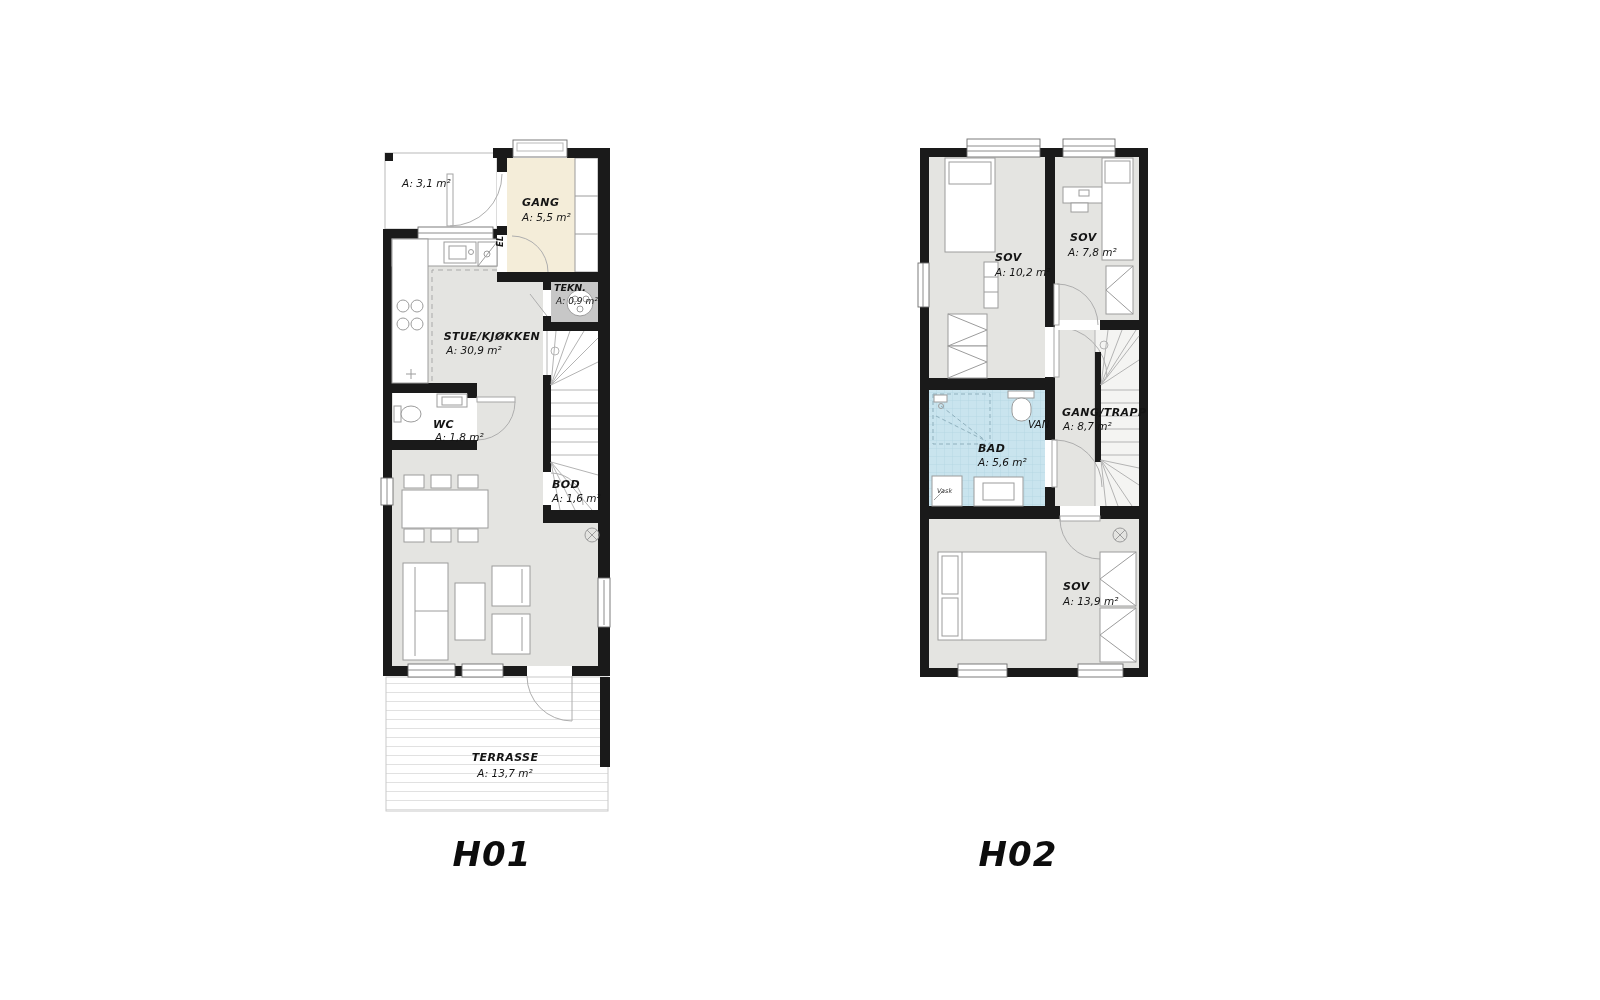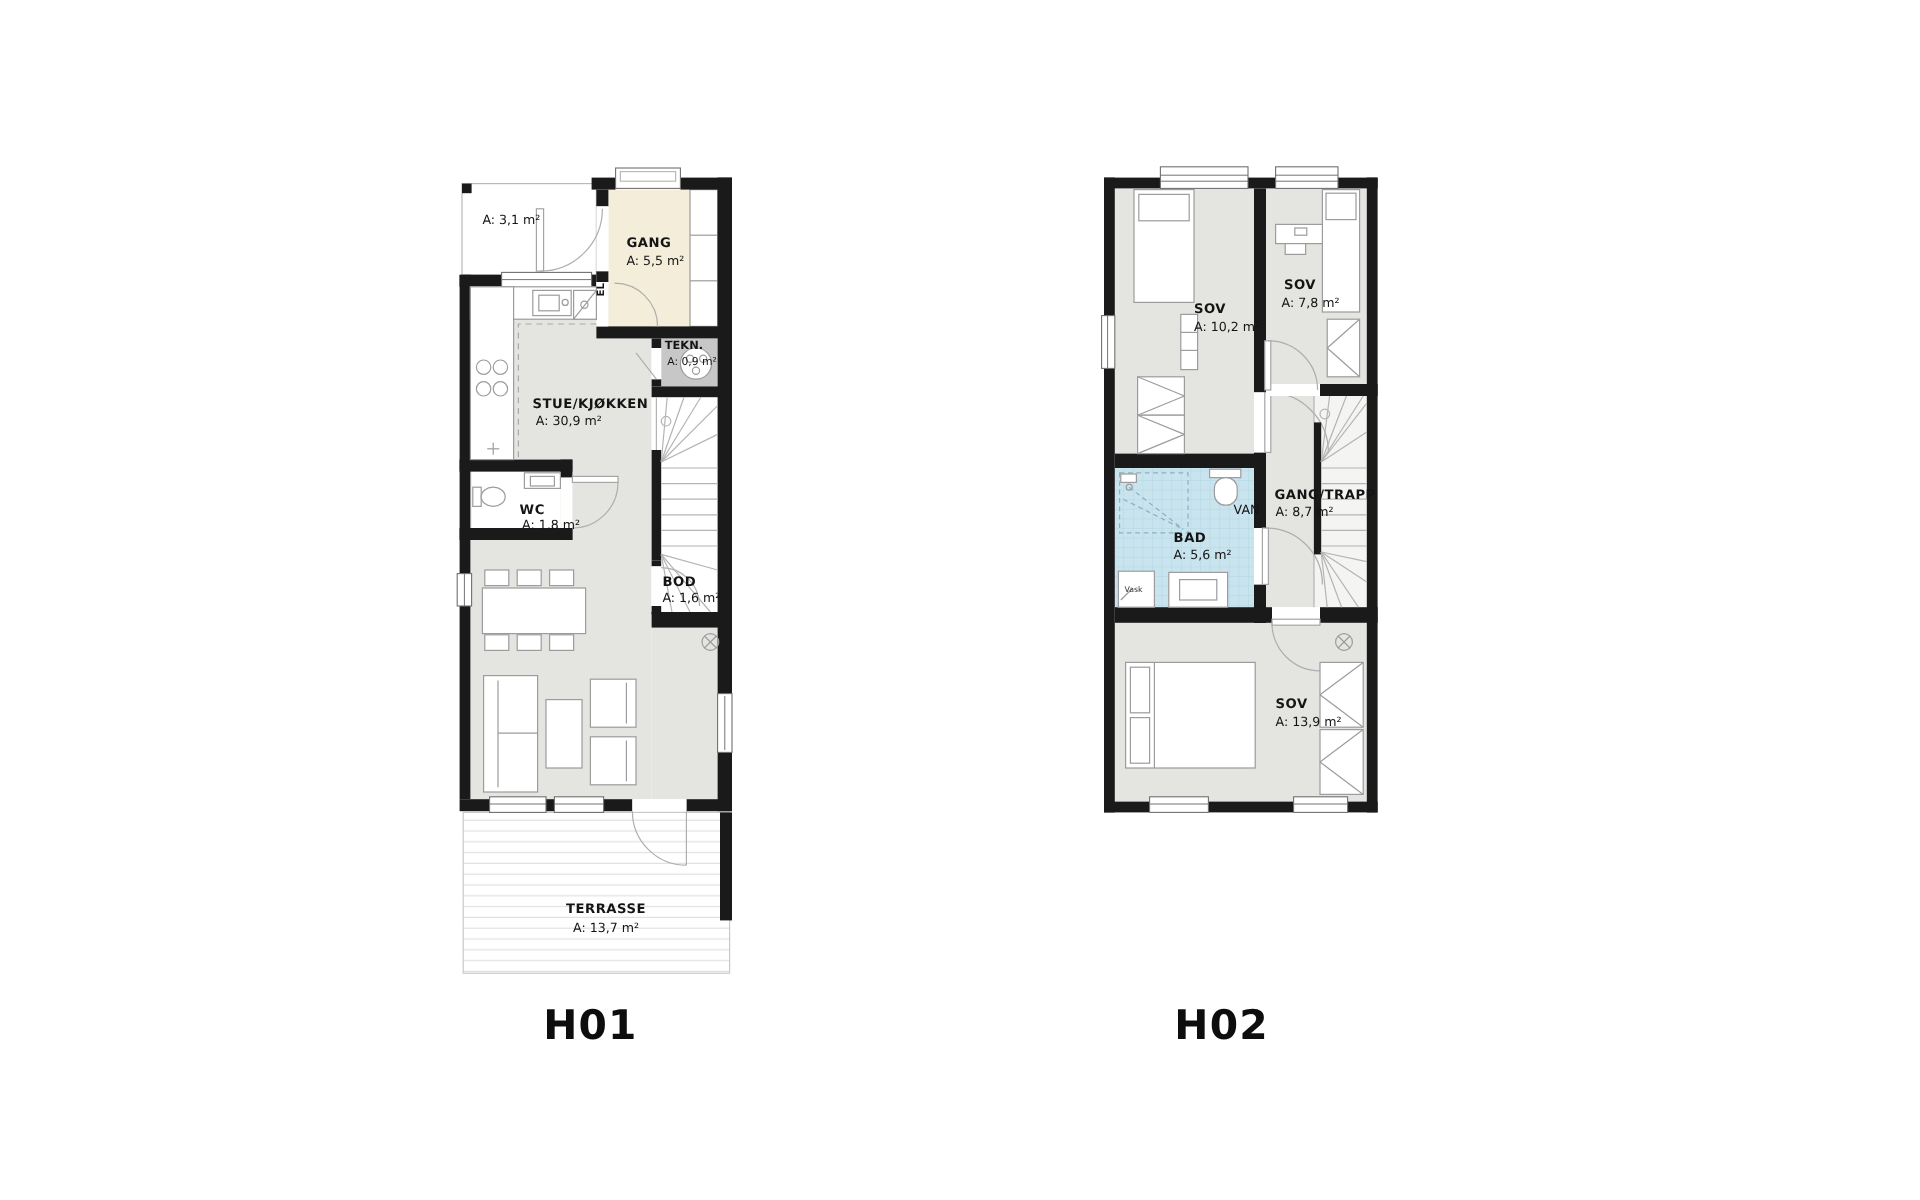--- a/index.html
+++ b/index.html
@@ -1,16 +1,16 @@
 <!DOCTYPE html>
 <html><head>
 <meta charset="utf-8">
 <style>
   html,body{margin:0;padding:0;background:#ffffff;}
-  #canvas{position:relative;width:1340px;height:1000px;background:#ffffff;overflow:hidden;}
+  #canvas{position:relative;width:1340px;height:1000px;background:#ffffff;overflow:hidden;font-style:italic;}
   svg{position:absolute;left:0;top:0;}
   .wall{fill:#1a1a1a;}
   .room-name{font-family:"DejaVu Sans",sans-serif;font-weight:bold;font-size:11px;fill:#141414;letter-spacing:.4px;}
   .room-area{font-family:"DejaVu Sans",sans-serif;font-size:10.5px;fill:#141414;}
   .room-name-sm{font-family:"DejaVu Sans",sans-serif;font-weight:bold;font-size:9.5px;fill:#141414;}
   .room-area-sm{font-family:"DejaVu Sans",sans-serif;font-size:9px;fill:#141414;}
   .tiny-label{font-family:"DejaVu Sans",sans-serif;font-size:6.5px;fill:#333;}
   .el-label{font-family:"DejaVu Sans",sans-serif;font-weight:bold;font-size:8.5px;fill:#141414;}
   .van-label{font-family:"DejaVu Sans",sans-serif;font-size:10.5px;fill:#141414;}
   .plan-title{font-family:"DejaVu Sans",sans-serif;font-weight:bold;font-size:34px;fill:#0d0d0d;letter-spacing:1px;}

